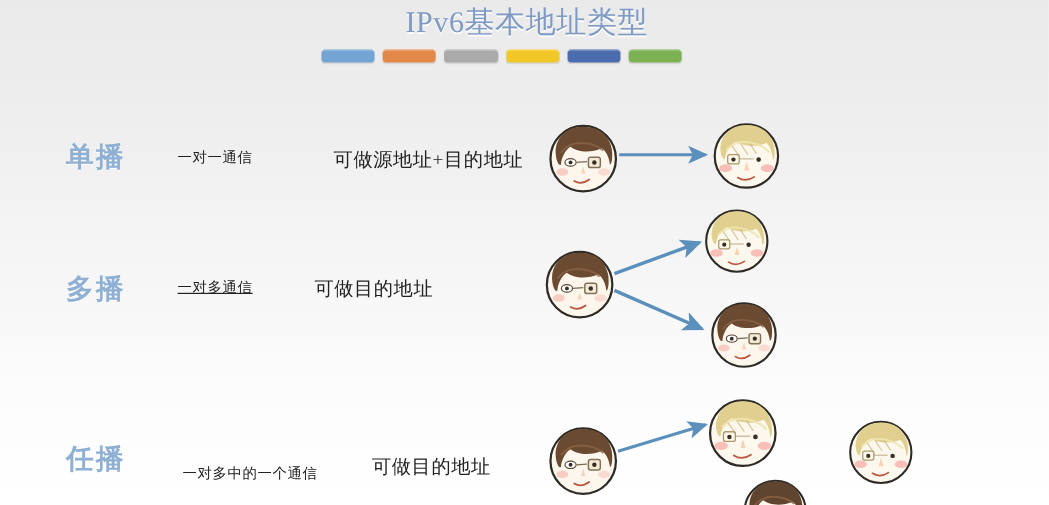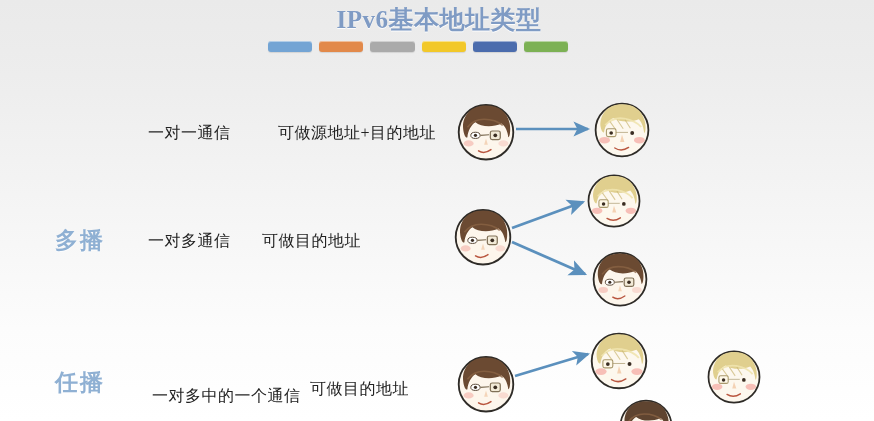--- a/index.html
+++ b/index.html
@@ -26,21 +26,21 @@
   #title-block {
     position: absolute;
     left: 0;
     top: 0;
     width: 874px;
     text-align: center;
   }
   #page-title {
     font-family: "Liberation Serif", "DejaVu Serif", serif;
     font-size: 25px;
-    font-weight: bold;
+    font-weight: normal;
     color: #7f9bc4;
     letter-spacing: 0.5px;
     line-height: 33px;
     margin: 3px 0 0 4px;
     text-shadow: 0 1px 0 rgba(255,255,255,0.85);
   }
 
   
   #color-bars {
     position: absolute;
@@ -71,21 +71,21 @@
     font-size: 23px;
     font-weight: bold;
     color: #8fb0d3;
     letter-spacing: 2px;
     white-space: nowrap;
     text-shadow: 0 1px 0 rgba(255,255,255,0.8);
   }
   .row-desc {
     position: absolute;
     font-family: "Liberation Serif", "DejaVu Serif", serif;
-    font-size: 16px;
+    font-size: 12px;
     color: #222222;
     white-space: nowrap;
     letter-spacing: 0.5px;
   }
   .row-desc2 {
     position: absolute;
     font-family: "Liberation Serif", "DejaVu Serif", serif;
     font-size: 16px;
     color: #222222;
     white-space: nowrap;
@@ -141,20 +141,21 @@
 
     <line x1="516" y1="129" x2="588" y2="129" stroke="#5b90bd" stroke-width="2.6" marker-end="url(#ah)"></line>
 
     <line x1="512" y1="228" x2="583" y2="202" stroke="#5b90bd" stroke-width="2.8" marker-end="url(#ah)"></line>
     <line x1="512" y1="242" x2="585" y2="274" stroke="#5b90bd" stroke-width="2.8" marker-end="url(#ah)"></line>
 
     <line x1="515" y1="376" x2="588" y2="354" stroke="#5b90bd" stroke-width="2.6" marker-end="url(#ah)"></line>
   </svg>
 
   <div class="row" style="top:0;height:421px;">
+    <div class="row-label" style="left: 55px; top: 115px; color: rgb(143, 176, 211);">单播</div>
     <div class="row-desc" style="left:148px; top:123px;">一对一通信</div>
     <div class="row-desc2" style="left:262px; top:123px;margin-left:16px;">可做源地址+目的地址</div>
 
     <div class="avatar" style="left:455px; top:100px; width:62px; height:62px;">
       <svg viewBox="0 0 100 100">
         <circle cx="50" cy="52" r="44" fill="#fdf6ec" stroke="#2e2b27" stroke-width="3"></circle>
         <path d="M50 9 C24 9 12 27 13 45 C14 57 18 62 20 60 C21 50 26 40 33 36
                  C41 43 60 45 75 38 C82 43 85 52 86 60 C89 60 90 45 88 37
                  C84 20 72 9 50 9 Z" fill="#6b4a32"></path>
         <path d="M20 44 C26 36 36 31 47 31 C60 31 70 35 77 41" fill="none" stroke="#8a6344" stroke-width="2.6" opacity="0.8"></path>
@@ -186,21 +187,21 @@
         <path d="M50 58 L47 70 L54 70 Z" fill="#f1c8a4" opacity="0.8"></path>
         <path d="M38 80 Q49 87 61 79" fill="none" stroke="#b9563f" stroke-width="2.4" stroke-linecap="round"></path>
         <ellipse cx="21" cy="67" rx="9" ry="5.5" fill="#f39a93" opacity="0.6"></ellipse>
         <ellipse cx="79" cy="67" rx="9" ry="5.5" fill="#f39a93" opacity="0.6"></ellipse>
       </svg>
     </div>
   </div>
 
   <div class="row" style="top:0;height:421px;text-align:right;">
     <div class="row-label" style="left: 55px; top: 225px; color: rgb(143, 176, 211);">多播</div>
-    <div class="row-desc" style="left:148px; top:231px;">一对多通信</div>
+    <div class="row-desc" style="left:148px; top:231px;text-decoration:underline;">一对多通信</div>
     <div class="row-desc2" style="left:262px; top:231px;">可做目的地址</div>
 
     <div class="avatar" style="left:452px; top:205px; width:62px; height:62px;">
       <svg viewBox="0 0 100 100">
         <circle cx="50" cy="52" r="44" fill="#fdf6ec" stroke="#2e2b27" stroke-width="3"></circle>
         <path d="M50 9 C24 9 12 27 13 45 C14 57 18 62 20 60 C21 50 26 40 33 36
                  C41 43 60 45 75 38 C82 43 85 52 86 60 C89 60 90 45 88 37
                  C84 20 72 9 50 9 Z" fill="#6b4a32"></path>
         <path d="M20 44 C26 36 36 31 47 31 C60 31 70 35 77 41" fill="none" stroke="#8a6344" stroke-width="2.6" opacity="0.8"></path>
         <ellipse cx="33" cy="57" rx="7.5" ry="5" fill="#ffffff" stroke="#5a4a3a" stroke-width="1.6"></ellipse>

